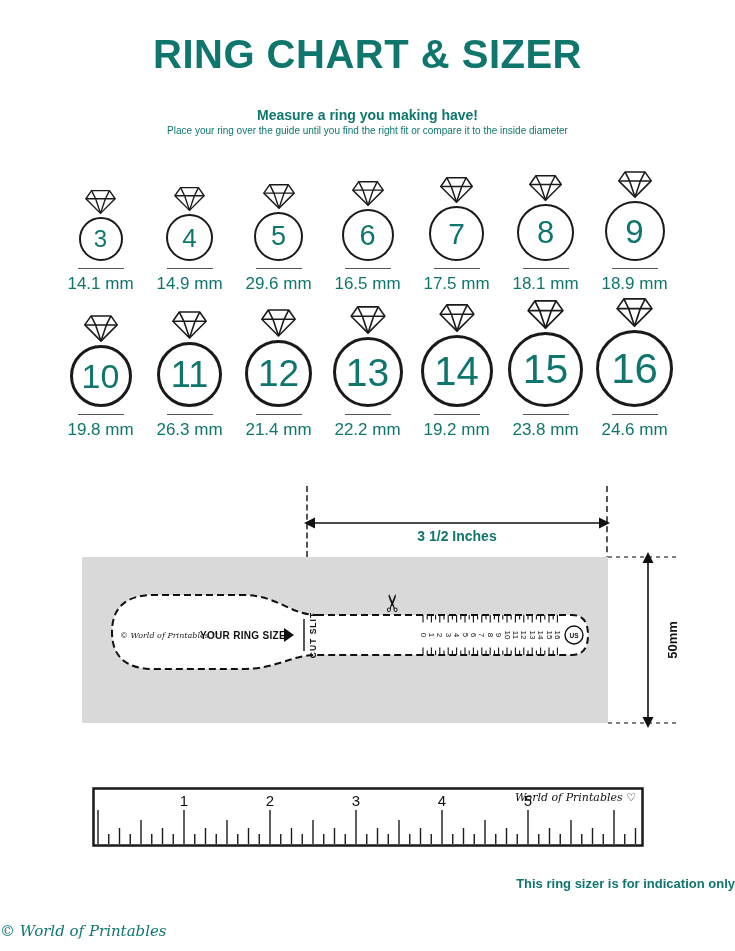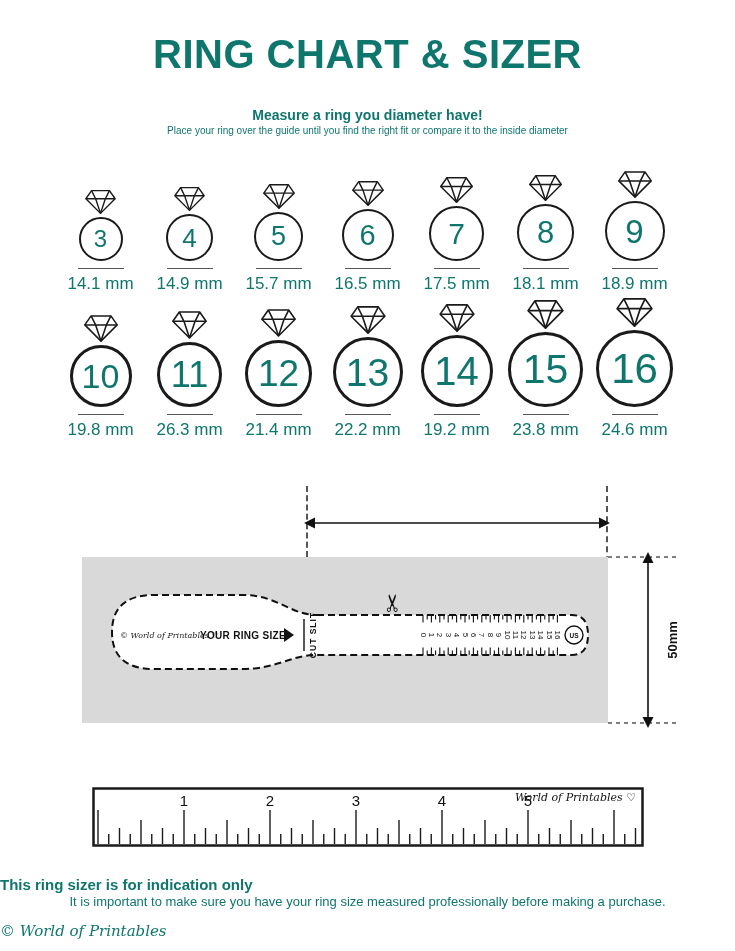--- a/index.html
+++ b/index.html
@@ -63,33 +63,33 @@
     text-align:center; font-size:13px; }
 
   .ruler { position:absolute; left:92px; top:787px; }
   .ruler .frame { fill:#fff; stroke:#1a1a1a; stroke-width:2.5; }
   .ruler line { stroke:#1a1a1a; stroke-width:1.4; }
   .ruler .num { font-size:15px; fill:#111; text-anchor:middle;
     font-family:"Liberation Sans", sans-serif; }
   .ruler-brand { font:italic 11px "DejaVu Serif", serif; fill:#111; text-anchor:end; }
 
   .footer-bold { position:absolute; top:876px; left:0; width:100%;
-    text-align:left; font-size:15px; font-weight:bold; }
+    text-align:right; font-size:13px; font-weight:bold; }
   .footer-text { position:absolute; top:894px; left:0; width:100%;
     text-align:center; font-size:13px; }
   .copyright { position:absolute; top:922px; left:0; width:100%;
     text-align:left; font:italic 15px "DejaVu Serif", serif; }
 </style>
 </head>
 <body>
 
 <div class="page">
 
   <div class="title">RING CHART &amp; SIZER</div>
-  <div class="subtitle">Measure a ring you diameter have!</div>
+  <div class="subtitle">Measure a ring you making have!</div>
   <div class="instruction">Place your ring over the guide until you find the right fit or compare it to the inside diameter</div>
 
   <div class="ring-row row1">
       <div class="ring-item">
         <span class="diamond"><svg width="33" height="26" viewBox="0 0 40 32" fill="none" stroke="#1a1a1a" stroke-width="1.7" stroke-linejoin="round">
             <path d="M9 2 H31 L38 12 L20 30 L2 12 Z"></path>
             <path d="M2 12 H38 M9 2 L14 12 M31 2 L26 12 M14 12 L20 30 M26 12 L20 30"></path>
           </svg></span>
         <span class="ring-circle" style="width:44px;height:44px;font-size:24px;border-width:2.5px">3</span>
         <span class="mm-rule"></span>
@@ -104,21 +104,21 @@
         <span class="mm-rule"></span>
         <span class="mm-label">14.9 mm</span>
       </div>
       <div class="ring-item">
         <span class="diamond"><svg width="34" height="27" viewBox="0 0 40 32" fill="none" stroke="#1a1a1a" stroke-width="1.7" stroke-linejoin="round">
             <path d="M9 2 H31 L38 12 L20 30 L2 12 Z"></path>
             <path d="M2 12 H38 M9 2 L14 12 M31 2 L26 12 M14 12 L20 30 M26 12 L20 30"></path>
           </svg></span>
         <span class="ring-circle" style="width:49px;height:49px;font-size:27px;border-width:2.5px">5</span>
         <span class="mm-rule"></span>
-        <span class="mm-label">15.7 mm</span>
+        <span class="mm-label">29.6 mm</span>
       </div>
       <div class="ring-item">
         <span class="diamond"><svg width="34" height="27" viewBox="0 0 40 32" fill="none" stroke="#1a1a1a" stroke-width="1.7" stroke-linejoin="round">
             <path d="M9 2 H31 L38 12 L20 30 L2 12 Z"></path>
             <path d="M2 12 H38 M9 2 L14 12 M31 2 L26 12 M14 12 L20 30 M26 12 L20 30"></path>
           </svg></span>
         <span class="ring-circle" style="width:52px;height:52px;font-size:29px;border-width:2.5px">6</span>
         <span class="mm-rule"></span>
         <span class="mm-label">16.5 mm</span>
       </div>
@@ -217,20 +217,21 @@
     </div>
 
   <div class="dash-v left"></div>
   <div class="dash-v right"></div>
 
   <svg class="width-arrow" width="310" height="22" viewBox="0 0 310 22">
     <line x1="10" y1="11" x2="300" y2="11"></line>
     <polygon points="2,11 13,5.5 13,16.5"></polygon>
     <polygon points="308,11 297,5.5 297,16.5"></polygon>
   </svg>
+  <div class="width-label">3 1/2 Inches</div>
 
   <div class="sizer-box">
     <svg width="526" height="166" viewBox="0 0 526 166">
       <path class="strap" d="M 235,58 H 490 Q 506,58 506,78 Q 506,98 490,98 H 235 C 208,98 196,112 160,112 H 72 Q 30,112 30,75 Q 30,38 72,38 H 160 C 196,38 208,58 235,58 Z"></path>
       <line class="slit" x1="222" y1="62" x2="222" y2="94"></line>
       <text class="strap-brand" x="38" y="81">© World of Printables ♡</text>
       <text class="yrs" x="118" y="82">YOUR RING SIZE</text>
       <polygon points="202,71 202,85 212,78" fill="#111"></polygon>
       <text class="cutslit" transform="rotate(-90 231 78)" x="231" y="78">CUT SLIT</text>
       <text class="scissors" transform="rotate(-90 310 46)" x="310" y="46">✂</text>
@@ -393,16 +394,15 @@
         <text class="num" x="92" y="19">1</text>
         <text class="num" x="178" y="19">2</text>
         <text class="num" x="264" y="19">3</text>
         <text class="num" x="350" y="19">4</text>
         <text class="num" x="436" y="19">5</text>
       </g>
     <text class="ruler-brand" x="544" y="14">World of Printables ♡</text>
   </svg>
 
   <div class="footer-bold">This ring sizer is for indication only</div>
-  <div class="footer-text">It is important to make sure you have your ring size measured professionally before making a purchase.</div>
   <div class="copyright">© World of Printables</div>
 
 </div>
 
 </body></html>

